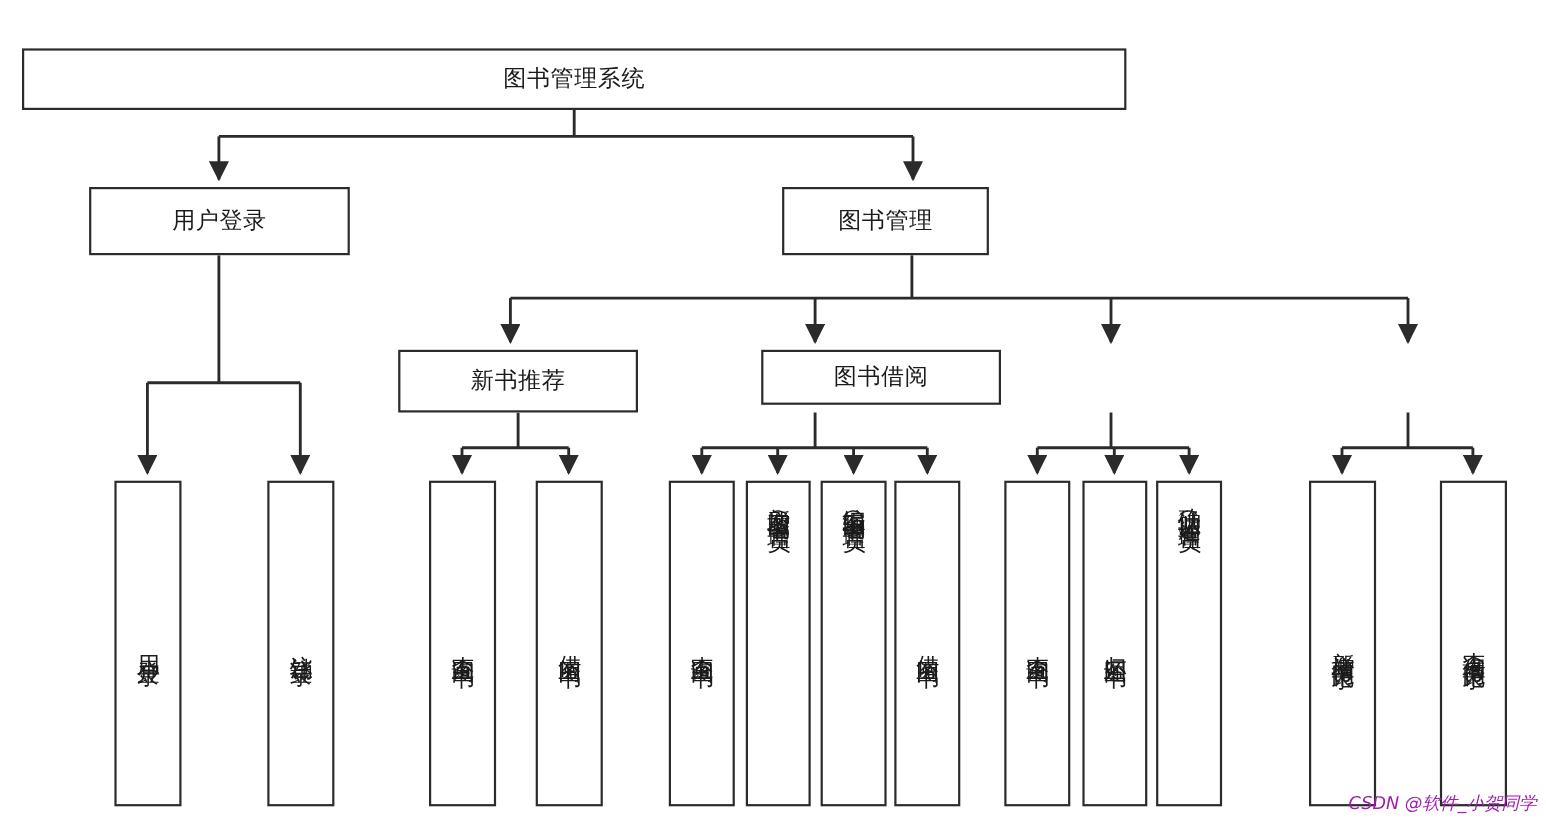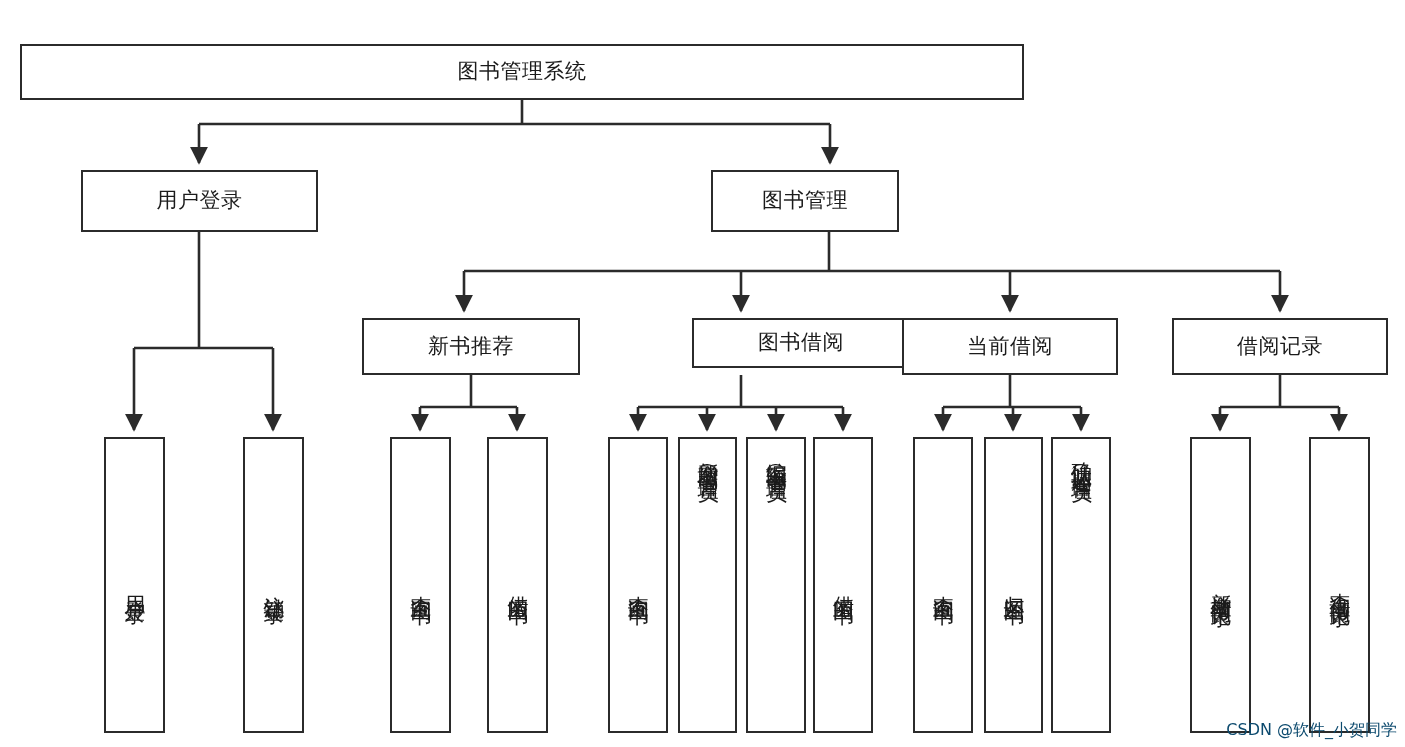--- a/index.html
+++ b/index.html
@@ -55,23 +55,24 @@
   }
   .node.vert.mid {
     align-items: center;
     padding-top: 0;
   }
   #watermark {
     position: absolute;
     right: 8px;
     bottom: 6px;
     font-size: 16px;
-    color: #0c4a6e;
+    color: #a21caf;
     white-space: nowrap;
     user-select: none;
+    font-style: italic;
   }
 </style>
 </head>
 <body>
 
 <div id="stage">
 
   <svg id="edges" viewBox="0 0 1405 747" xmlns="http://www.w3.org/2000/svg">
     <defs>
       <marker id="arrow" viewBox="0 0 10 10" refX="9" refY="5" markerWidth="7" markerHeight="7" orient="auto-start-reverse">
@@ -144,26 +145,20 @@
   <div class="node horiz" style="left: 711px; top: 170px; width: 188px; height: 62px;">
     <span class="node-label">图书管理</span>
   </div>
 
   <div class="node horiz" style="left: 362px; top: 318px; width: 218px; height: 57px; text-align: right;">
     <span class="node-label">新书推荐</span>
   </div>
   <div class="node horiz" style="left: 664px; top: 318px; width: 218px; height: 50px; margin-left: 28px;">
     <span class="node-label">图书借阅</span>
   </div>
-  <div class="node horiz" style="left: 902px; top: 318px; width: 216px; height: 57px;">
-    <span class="node-label">当前借阅</span>
-  </div>
-  <div class="node horiz" style="left: 1172px; top: 318px; width: 216px; height: 57px;">
-    <span class="node-label">借阅记录</span>
-  </div>
 
   <div class="node vert mid" style="left: 104px; top: 437px; width: 61px; height: 296px;">
     <span class="node-label">用户登录</span>
   </div>
   <div class="node vert mid" style="left: 243px; top: 437px; width: 61px; height: 296px;">
     <span class="node-label">注销登录</span>
   </div>
   <div class="node vert mid" style="left: 390px; top: 437px; width: 61px; height: 296px;">
     <span class="node-label">查询图书</span>
   </div>

